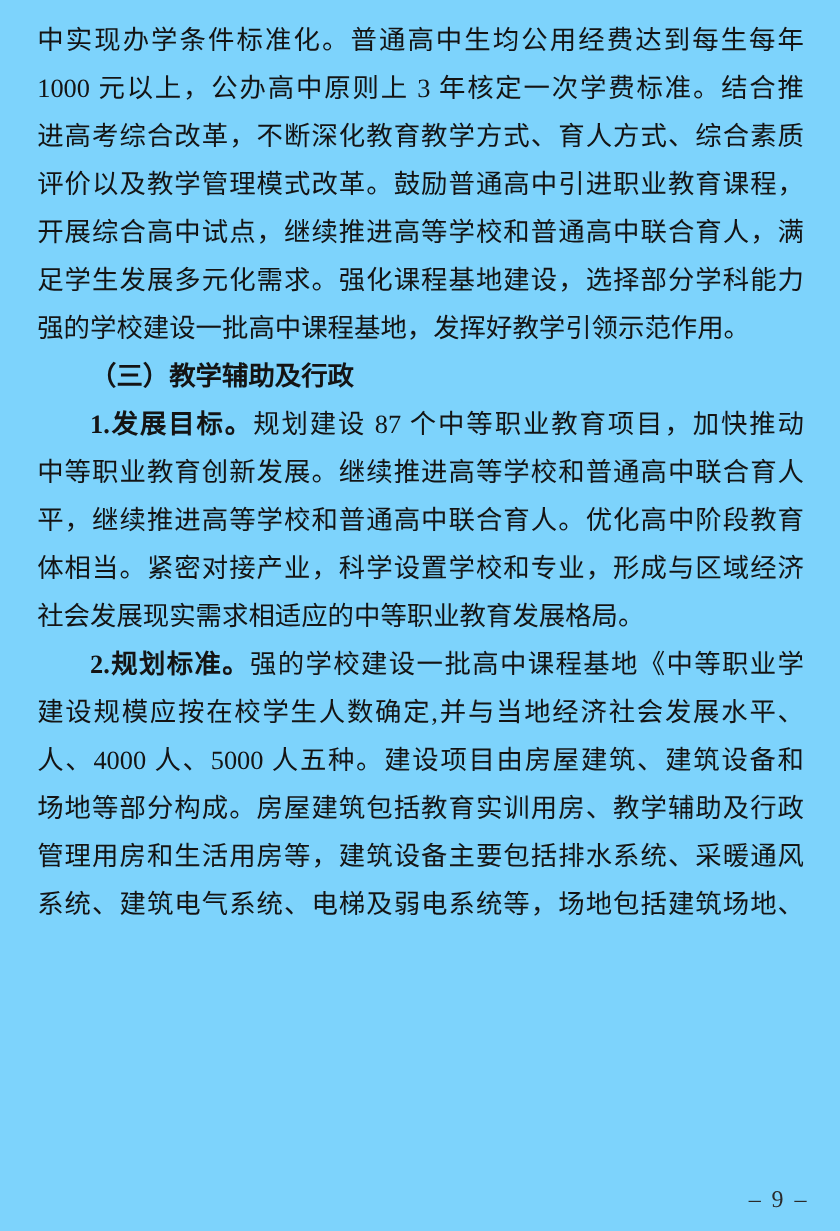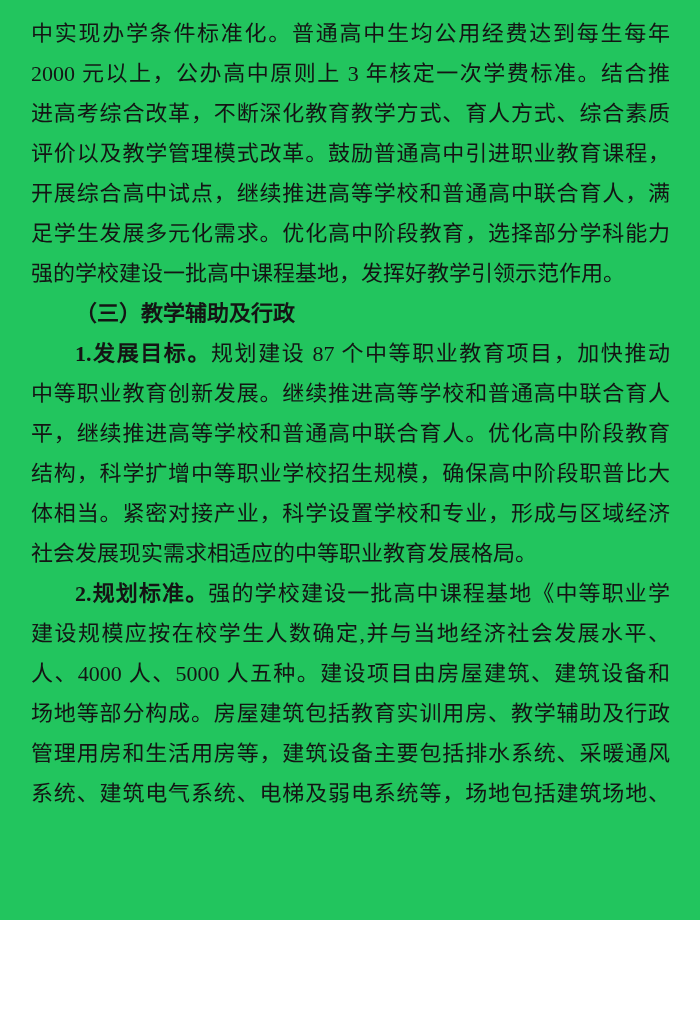--- a/index.html
+++ b/index.html
@@ -3,22 +3,22 @@
 <meta charset="utf-8">
 <style>
   html, body {
     margin: 0;
     padding: 0;
     background: #ffffff;
   }
   .page {
     position: relative;
     width: 700px;
-    height: 920px;
-    background: #22c55e;
+    height: 1026px;
+    background: #7dd3fc;
     color: #141414;
     font-family: "Liberation Serif", "DejaVu Serif", serif;
     overflow: hidden;
   }
   .doc-body {
     position: absolute;
     top: 14px;
     left: 31px;
     width: 639px;
   }
@@ -49,35 +49,34 @@
     letter-spacing: 2px;
   }
 </style>
 </head>
 <body>
 
 <div class="page">
   <div class="doc-body">
       <div class="block">
         <div class="line just"><span>中实现办学条件标准化。普通高中生均公用经费达到每生每年</span></div>
-        <div class="line just"><span>2000 元以上，公办高中原则上 3 年核定一次学费标准。结合推</span></div>
+        <div class="line just"><span>1000 元以上，公办高中原则上 3 年核定一次学费标准。结合推</span></div>
         <div class="line just"><span>进高考综合改革，不断深化教育教学方式、育人方式、综合素质</span></div>
         <div class="line just"><span>评价以及教学管理模式改革。鼓励普通高中引进职业教育课程，</span></div>
         <div class="line just"><span>开展综合高中试点，继续推进高等学校和普通高中联合育人，满</span></div>
-        <div class="line just"><span>足学生发展多元化需求。优化高中阶段教育，选择部分学科能力</span></div>
+        <div class="line just"><span>足学生发展多元化需求。强化课程基地建设，选择部分学科能力</span></div>
         <div class="line"><span>强的学校建设一批高中课程基地，发挥好教学引领示范作用。</span></div>
       </div>
       <div class="block">
         <div class="line indent"><span class="bold">（三）教学辅助及行政</span></div>
       </div>
       <div class="block">
         <div class="line just indent"><span class="bold">1.发展目标。</span><span>规划建设 87 个中等职业教育项目，加快推动</span></div>
         <div class="line just"><span>中等职业教育创新发展。继续推进高等学校和普通高中联合育人</span></div>
         <div class="line just"><span>平，继续推进高等学校和普通高中联合育人。优化高中阶段教育</span></div>
-        <div class="line just"><span>结构，科学扩增中等职业学校招生规模，确保高中阶段职普比大</span></div>
         <div class="line just"><span>体相当。紧密对接产业，科学设置学校和专业，形成与区域经济</span></div>
         <div class="line"><span>社会发展现实需求相适应的中等职业教育发展格局。</span></div>
       </div>
       <div class="block">
         <div class="line just indent"><span class="bold">2.规划标准。</span><span>强的学校建设一批高中课程基地《中等职业学</span></div>
         <div class="line just"><span>建设规模应按在校学生人数确定,并与当地经济社会发展水平、</span></div>
         <div class="line just"><span>人、4000 人、5000 人五种。建设项目由房屋建筑、建筑设备和</span></div>
         <div class="line just"><span>场地等部分构成。房屋建筑包括教育实训用房、教学辅助及行政</span></div>
         <div class="line just"><span>管理用房和生活用房等，建筑设备主要包括排水系统、采暖通风</span></div>
         <div class="line just"><span>系统、建筑电气系统、电梯及弱电系统等，场地包括建筑场地、</span></div>

